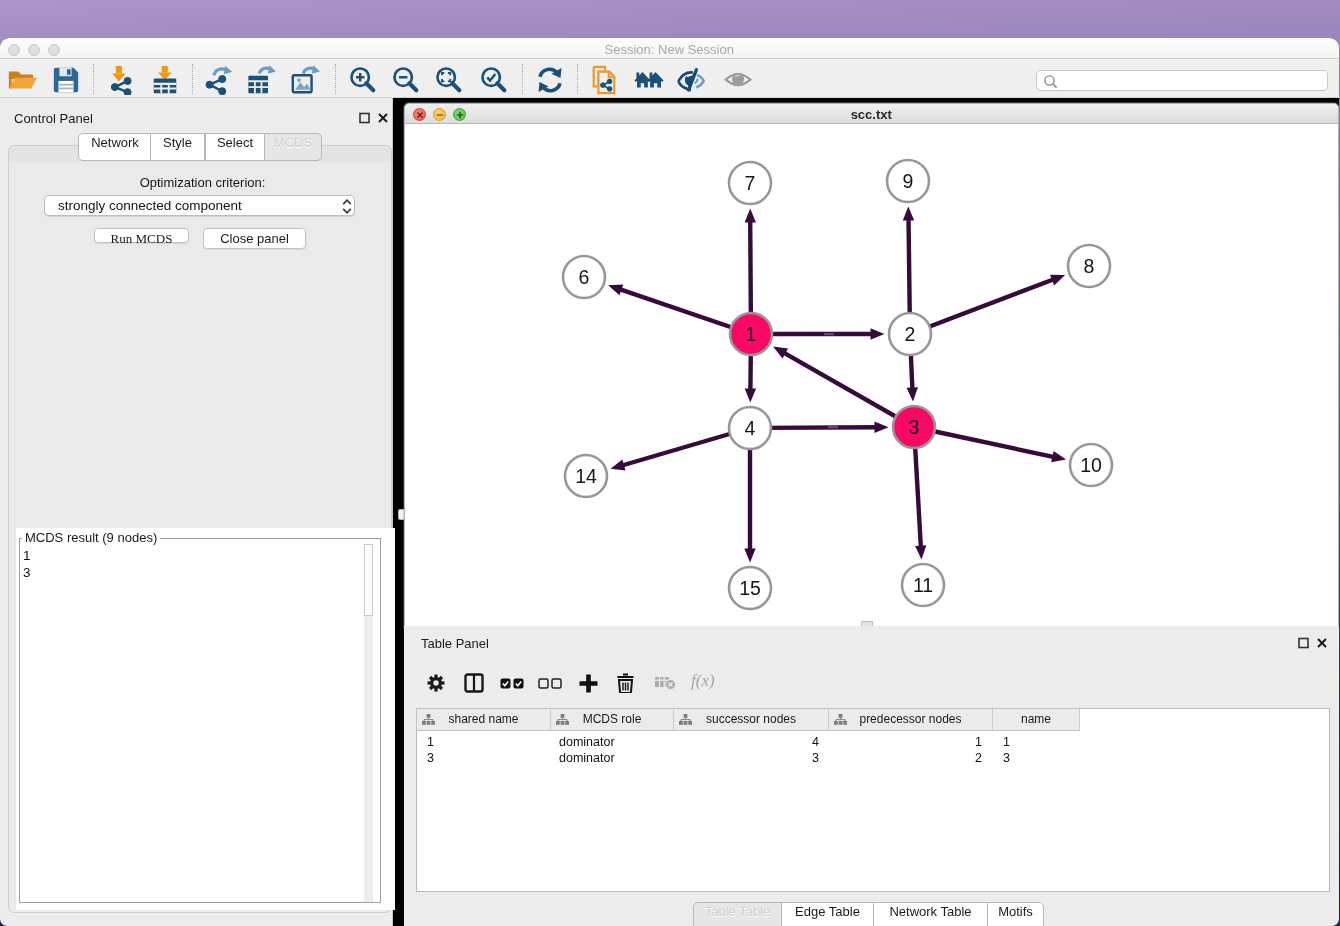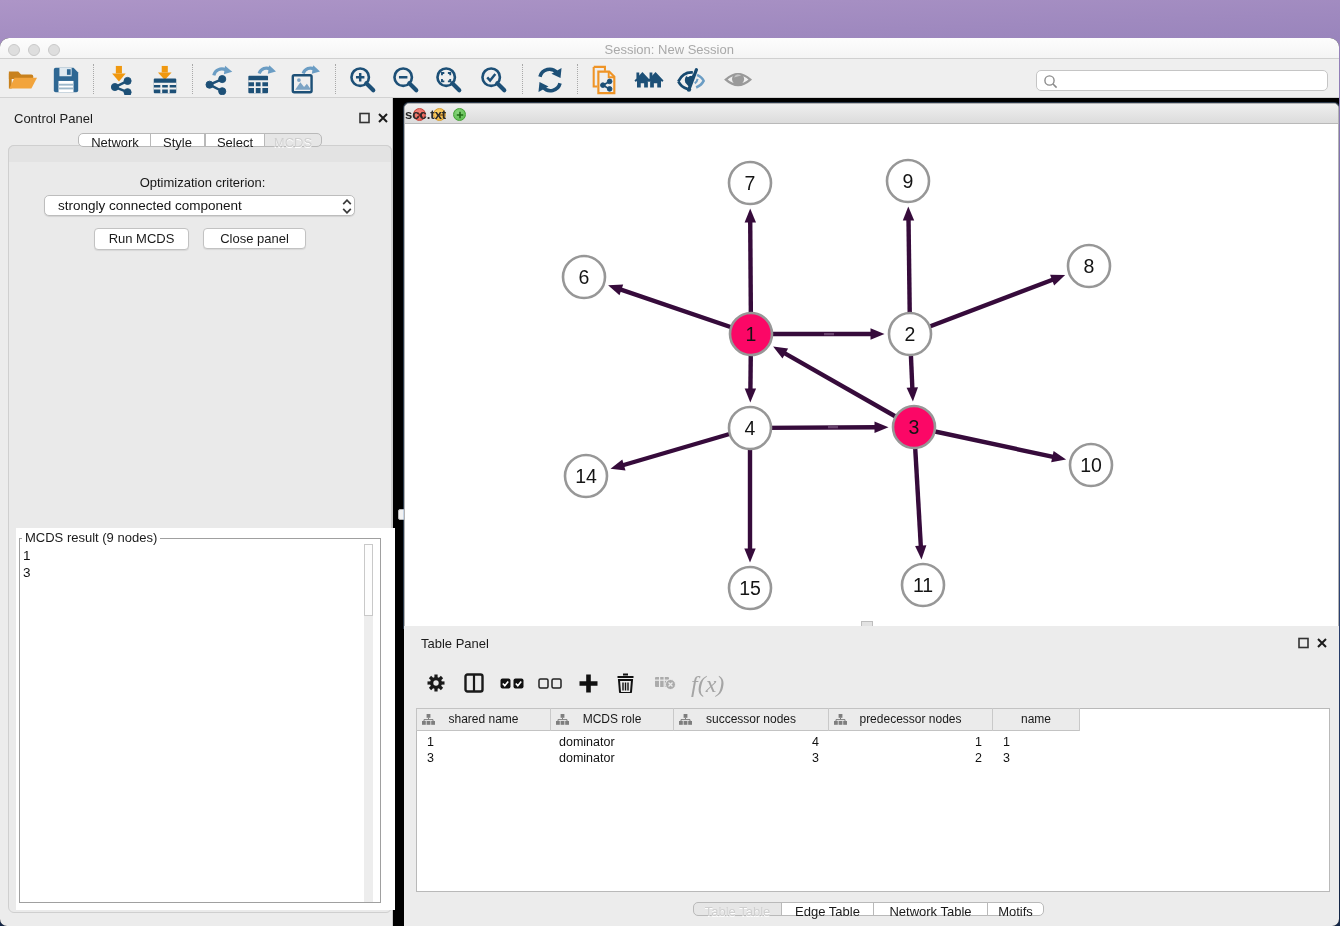--- a/index.html
+++ b/index.html
@@ -12,21 +12,21 @@
   #titlebar{left:0;top:0;right:0;height:21px;background:linear-gradient(#fdfdfd,#f4f4f4);border-bottom:1px solid #d0d0d0;}
   #apptitle{left:0;right:0;top:4px;text-align:center;color:#a9a9a9;font-size:13px;}
   #toolbar{left:0;top:21px;right:0;height:39px;background:#efefef;border-bottom:1px solid #d2d2d2;}
   .sep{top:5px;height:30px;width:1px;border-left:1px dotted #a9a9a9;}
   .ticon{top:6px;width:30px;height:30px;}
   .ticon svg{position:absolute;left:0;top:0;}
   #search{left:1036px;top:11px;width:292px;height:21px;background:#fff;border:1px solid #c5c5c5;border-radius:5px;}
   
   #cpanel{left:0;top:60px;width:393px;height:830px;background:#ececec;border-right:1px solid #c9c9c9;}
   .phead{font-size:13px;color:#1c1c1c;}
-  .tab{top:0;height:14px;z-index:5;background:#fff;border:1px solid #b9b9b9;font-size:13px;color:#1b1b1b;
+  .tab{top:0;height:28px;z-index:5;background:#fff;border:1px solid #b9b9b9;font-size:13px;color:#1b1b1b;
       text-align:center;line-height:18px;}
   .tabsel{background:#e6e6e6;color:#cfcfcf;text-shadow:0 1px 0 #ffffff;}
   #tabpane{left:8px;top:47px;width:384px;height:768px;border:1px solid #cfcfcf;border-radius:6px;background:#eaeaea;}
   .btn{background:#fff;border:1px solid #c2c2c2;border-radius:4px;font-size:13px;color:#1b1b1b;
       text-align:center;box-shadow:0 1px 1px rgba(0,0,0,0.08);}
   
   #netwin{left:404px;top:65px;width:934.5px;height:525px;background:#fff;border:1px solid #b3b3b3;
       border-radius:5px 5px 0 0;box-shadow:0 0 0 1px rgba(120,160,210,0.35);}
   #nettitle{left:0;top:0;right:0;height:20px;border-radius:5px 5px 0 0;
       background:linear-gradient(#efefef,#dcdcdc);border-bottom:1px solid #b9b9b9;}
@@ -237,21 +237,21 @@
     <div class="tab tabsel" style="left:264px;top:35px;width:58px;border-radius:0 5px 5px 0;">MCDS</div>
     <div id="tabpane"></div>
     <div style="left:8px;top:47px;width:384px;height:17px;background:#e3e3e3;border-radius:6px 6px 0 0;border:1px solid #cfcfcf;border-bottom:none;"></div>
     <div style="left:44px;top:97px;width:311px;height:21px;background:#fff;border:1px solid #bdbdbd;border-radius:5px;box-shadow:0 1px 1px rgba(0,0,0,0.1);">
       <div style="left:13px;top:2px;font-size:13.5px;color:#141414;">strongly connected component</div>
       <svg style="left:296px;top:3px;" width="12" height="15" viewBox="0 0 12 15">
         <path d="M2.2 5.2 L6 1.2 L9.8 5.2 M2.2 9.8 L6 13.8 L9.8 9.8" fill="none" stroke="#3a3a3a" stroke-width="1.7"></path>
         </svg>
     </div>
     <div style="left:6px;top:77px;width:393px;text-align:center;font-size:13px;color:#161616;">Optimization criterion:</div>
-    <div class="btn" style="left:94px;top:130px;width:95px;height:22px;line-height:19px;">Run MCDS</div>
+    <div class="btn" style="left:94px;top:130px;width:95px;height:15px;line-height:19px;font-family:Liberation Serif, serif;">Run MCDS</div>
     <div class="btn" style="left:203px;top:130px;width:103px;height:21px;line-height:19px;">Close panel</div>
     <div id="resultpanel" style="left:16px;top:430px;width:379px;height:382px;background:#fff;">
       <div style="left:3px;top:10px;width:362px;height:365px;border:1px solid #a0a0a0;"></div>
       <div style="left:6px;top:2px;background:#fff;font-size:13px;color:#1b1b1b;padding:0 3px;z-index:4;">MCDS result (9 nodes)</div>
       <div style="left:7px;top:20px;font-size:13.5px;color:#111;line-height:16.5px;">1<br>3</div>
       <div style="left:348px;top:16px;width:9px;height:358px;background:#ededed;"></div>
       <div style="left:348px;top:16px;width:9px;height:72px;background:#fdfdfd;border:1px solid #c9c9c9;"></div>
     </div>
   </div>
   <div style="left:398px;top:471px;width:8px;height:11px;background:#f2f2f2;border:1px solid #b5b5b5;border-radius:2px;"></div>
@@ -265,21 +265,21 @@
       <div style="left:28px;top:4px;width:13px;height:13px;border-radius:50%;background:radial-gradient(circle at 40% 35%,#fad06a,#f3b63e);border:0.5px solid #d89b2c;">
         <svg width="12" height="12" viewBox="0 0 12 12" style="left:0;top:0;">
             <path d="M2.8 6 h6.4" stroke="#93611a" stroke-width="1.6"></path>
           </svg>
         </div>
       <div style="left:48px;top:4px;width:13px;height:13px;border-radius:50%;background:radial-gradient(circle at 40% 35%,#8ad57e,#55b948);border:0.5px solid #43a135;">
         <svg width="12" height="12" viewBox="0 0 12 12" style="left:0;top:0;">
             <path d="M2.8 6 h6.4 M6 2.8 v6.4" stroke="#1e6b14" stroke-width="1.6"></path>
           </svg>
         </div>
-      <div style="left:0;right:0;top:3px;font-size:13px;font-weight:700;color:#2a2a2a;">scc.txt</div>
+      <div style="left:0;right:0;top:3px;text-align:center;font-size:13px;font-weight:700;color:#2a2a2a;">scc.txt</div>
     </div>
     <div id="netcanvas">
       <svg width="934" height="503" viewBox="0 0 934 503" style="left:0;top:0;">
         <g stroke="#360b3b" stroke-width="4.4">
           <line x1="346.0" y1="209.0" x2="345.2" y2="95.5"></line>
           <line x1="346.0" y1="209.0" x2="214.5" y2="164.1"></line>
           <line x1="346.0" y1="209.0" x2="467.5" y2="209.0"></line>
           <line x1="346.0" y1="209.0" x2="345.4" y2="265.5"></line>
           <line x1="505.0" y1="209.0" x2="503.5" y2="93.5"></line>
           <line x1="505.0" y1="209.0" x2="648.9" y2="154.3"></line>
@@ -385,21 +385,21 @@
           <rect x="0" y="1" width="14" height="10" rx="1"></rect>
         </g>
       <g stroke="#ececec" stroke-width="1.2">
           <line x1="0" y1="4.2" x2="14" y2="4.2"></line>
           <line x1="4.6" y1="1" x2="4.6" y2="11"></line>
           <line x1="9.2" y1="1" x2="9.2" y2="11"></line>
         </g>
       <circle cx="15.5" cy="8.5" r="5" fill="#ababab" stroke="#ececec" stroke-width="1"></circle>
       <path d="M13.5 6.5 l4 4 M17.5 6.5 l-4 4" stroke="#ececec" stroke-width="1.3"></path>
       </svg>
-    <div style="left:287px;top:45px;font-family:'Liberation Serif',serif;font-style:italic;font-size:24px;color:#a5a5a5;">f(x)</div>
+    <div style="left:287px;top:45px;font-family:'Liberation Serif',serif;font-style:italic;font-size:17px;color:#a5a5a5;">f(x)</div>
 
     <div id="tbl" style="left:12px;top:82px;width:914px;height:184px;background:#fff;border:1px solid #b9b9b9;"></div>
     <div id="thead" style="left:12px;top:82px;width:664px;height:23px;background:#ebebeb;border:1px solid #c3c3c3;"></div>
     <div class="th" style="left:13px;top:82px;width:134px;"><svg width="13" height="11" viewBox="0 0 13 11">
           <g fill="#7e7e7e">
             <rect x="4.6" y="0" width="3.8" height="3.8"></rect>
             <rect x="0" y="7" width="3.8" height="3.8"></rect>
             <rect x="4.6" y="7" width="3.8" height="3.8"></rect>
             <rect x="9.2" y="7" width="3.8" height="3.8"></rect>
           </g>

